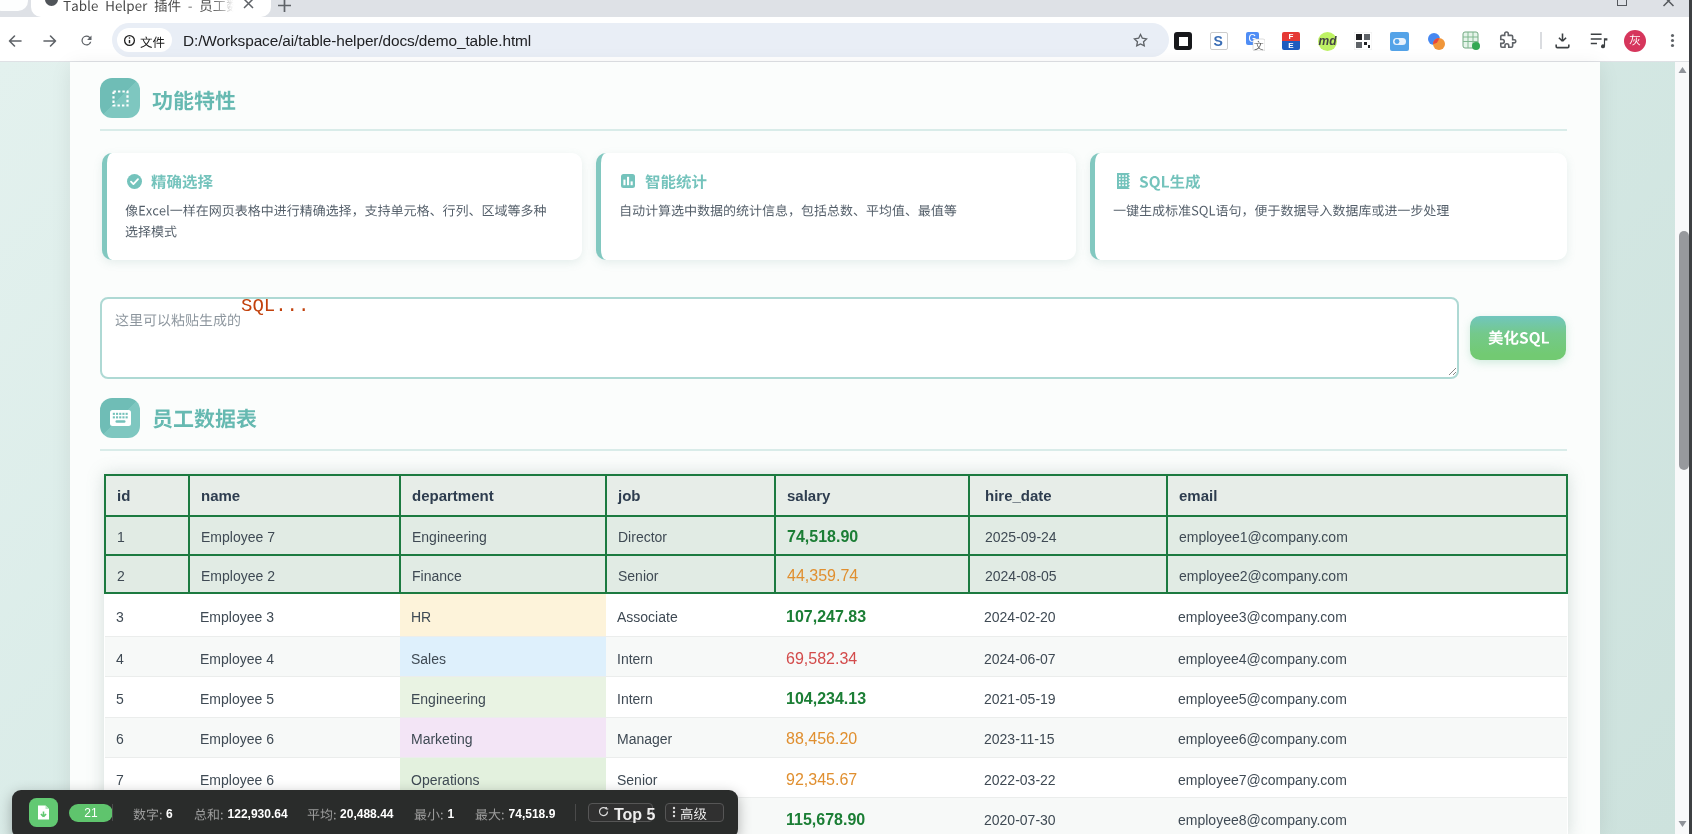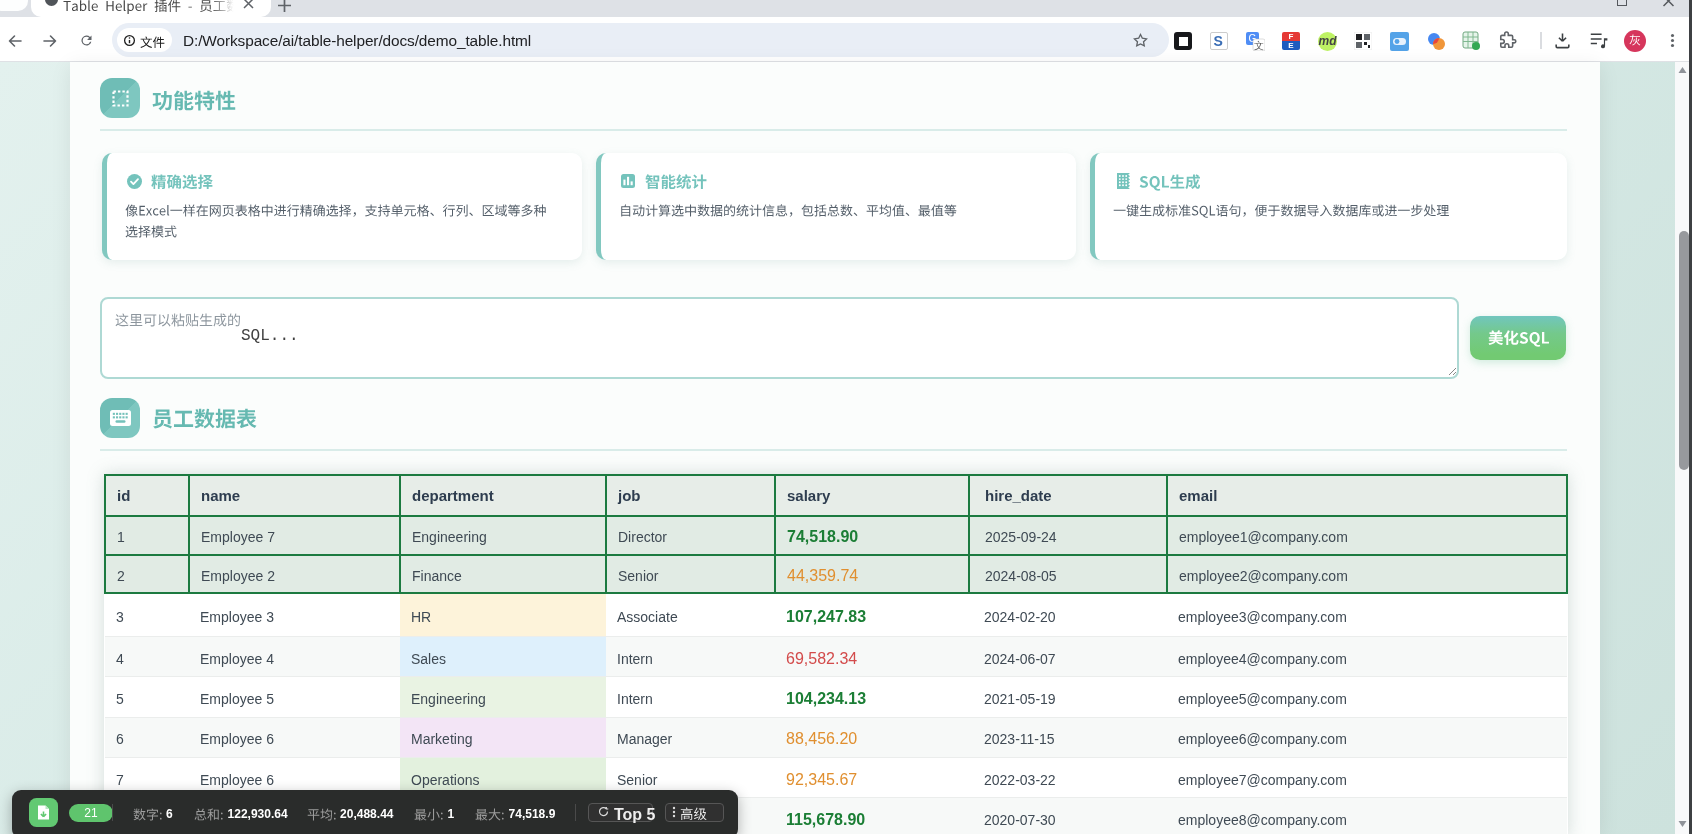--- a/index.html
+++ b/index.html
@@ -223,21 +223,21 @@
     <svg width="336.5" height="16.2" viewBox="0 0 336.5 16.2" style="display:block">
       <path transform="translate(0,11.4) scale(0.013000,-0.013000)" fill="#545f6a" d="M44 431V349H960V431ZM1051 346V278H1165V83C1165 36 1132 1 1115 -12C1128 -25 1148 -52 1156 -68C1170 -49 1194 -31 1350 78C1342 90 1332 116 1327 135L1229 69V278H1340V346H1229V482H1330V548H1092C1116 581 1138 618 1158 659H1334V728H1188C1201 760 1213 793 1222 826L1156 843C1129 742 1082 645 1026 580C1040 566 1062 534 1070 520L1089 544V482H1165V346ZM1578 761V706H1697V626H1553V568H1697V487H1578V431H1697V355H1575V296H1697V214H1550V155H1697V32H1757V155H1942V214H1757V296H1920V355H1757V431H1904V568H1965V626H1904V761H1757V837H1697V761ZM1757 568H1848V487H1757ZM1757 626V706H1848V626ZM1367 408C1367 413 1374 419 1382 425H1488C1480 344 1467 273 1449 212C1434 247 1420 287 1409 334L1358 313C1376 243 1398 185 1423 138C1390 60 1345 4 1289 -32C1302 -46 1318 -69 1327 -85C1383 -46 1428 6 1463 76C1552 -39 1673 -66 1811 -66H1942C1946 -48 1955 -18 1965 -1C1932 -2 1839 -2 1815 -2C1689 -2 1572 23 1490 139C1522 229 1543 342 1552 485L1515 490L1504 489H1441C1483 566 1525 665 1559 764L1517 792L1497 782H1353V712H1473C1444 626 1406 546 1392 522C1376 491 1353 464 1336 460C1346 447 1361 421 1367 408ZM2239 824C2201 681 2136 542 2054 453C2073 443 2106 421 2121 408C2159 453 2194 510 2226 573H2463V352H2165V280H2463V25H2055V-48H2949V25H2541V280H2865V352H2541V573H2901V646H2541V840H2463V646H2259C2281 697 2300 752 2315 807ZM3544 839C3544 782 3546 725 3549 670H3128V389C3128 259 3119 86 3036 -37C3054 -46 3086 -72 3099 -87C3191 45 3206 247 3206 388V395H3389C3385 223 3380 159 3367 144C3359 135 3350 133 3335 133C3318 133 3275 133 3229 138C3241 119 3249 89 3250 68C3299 65 3345 65 3371 67C3398 70 3415 77 3431 96C3452 123 3457 208 3462 433C3462 443 3463 465 3463 465H3206V597H3554C3566 435 3590 287 3628 172C3562 96 3485 34 3396 -13C3412 -28 3439 -59 3451 -75C3528 -29 3597 26 3658 92C3704 -11 3764 -73 3841 -73C3918 -73 3946 -23 3959 148C3939 155 3911 172 3894 189C3888 56 3876 4 3847 4C3796 4 3751 61 3714 159C3788 255 3847 369 3890 500L3815 519C3783 418 3740 327 3686 247C3660 344 3641 463 3630 597H3951V670H3626C3623 725 3622 781 3622 839ZM3671 790C3735 757 3812 706 3850 670L3897 722C3858 756 3779 805 3716 836ZM4466 764V693H4902V764ZM4779 325C4826 225 4873 95 4888 16L4957 41C4940 120 4892 247 4843 345ZM4491 342C4465 236 4420 129 4364 57C4381 49 4411 28 4425 18C4479 94 4529 211 4560 327ZM4422 525V454H4636V18C4636 5 4632 1 4617 0C4604 0 4557 -1 4505 1C4515 -22 4526 -54 4529 -76C4599 -76 4645 -74 4674 -62C4703 -49 4712 -26 4712 17V454H4956V525ZM4202 840V628H4049V558H4186C4153 434 4088 290 4024 215C4038 196 4058 165 4066 145C4116 209 4165 314 4202 422V-79H4277V444C4311 395 4351 333 4368 301L4412 360C4392 388 4306 498 4277 531V558H4408V628H4277V840ZM5048 765C5098 695 5157 598 5183 538L5253 575C5226 634 5165 727 5113 796ZM5048 2 5124 -33C5171 62 5226 191 5268 303L5202 339C5156 220 5093 84 5048 2ZM5435 395H5646V262H5435ZM5435 461V596H5646V461ZM5607 805C5635 761 5667 701 5681 661H5452C5476 710 5497 762 5515 814L5445 831C5395 677 5310 528 5211 433C5227 421 5255 394 5266 380C5301 416 5334 458 5365 506V-80H5435V-9H5954V59H5719V196H5912V262H5719V395H5913V461H5719V596H5934V661H5686L5750 693C5734 731 5702 789 5670 833ZM5435 196H5646V59H5435ZM6304 -13C6457 -13 6553 79 6553 195C6553 304 6487 354 6402 391L6298 436C6241 460 6176 487 6176 559C6176 624 6230 665 6313 665C6381 665 6435 639 6480 597L6528 656C6477 709 6400 746 6313 746C6180 746 6082 665 6082 552C6082 445 6163 393 6231 364L6336 318C6406 287 6459 263 6459 187C6459 116 6402 68 6305 68C6229 68 6155 104 6103 159L6048 95C6111 29 6200 -13 6304 -13ZM6967 64C6835 64 6749 182 6749 369C6749 552 6835 665 6967 665C7099 665 7185 552 7185 369C7185 182 7099 64 6967 64ZM7191 -184C7235 -184 7274 -177 7296 -167L7278 -96C7259 -102 7234 -107 7201 -107C7122 -107 7054 -74 7021 -9C7176 18 7280 158 7280 369C7280 604 7151 746 6967 746C6783 746 6654 604 6654 369C6654 154 6762 12 6922 -10C6963 -110 7056 -184 7191 -184ZM7439 0H7852V79H7531V733H7439ZM7979 767C8033 720 8098 653 8130 610L8181 664C8150 705 8081 768 8027 813ZM8272 624V559H8401C8390 510 8378 462 8367 422H8201V354H8839V422H8721C8729 486 8737 560 8741 623L8688 628L8676 624H8491L8515 737H8805V804H8236V737H8438L8415 624ZM8445 422 8477 559H8664C8661 517 8656 467 8650 422ZM8284 271V-80H8356V-41H8697V-77H8771V271ZM8356 25V204H8697V25ZM8067 -50C8082 -31 8108 -11 8275 105C8269 120 8259 149 8255 168L8135 89V527H7926V454H8065V91C8065 50 8044 27 8029 17C8042 1 8061 -32 8067 -50ZM9110 478V43H9183V115H9504V478ZM9183 410H9429V184H9183ZM9169 840C9116 671 9027 510 8918 410C8936 398 8969 371 8983 358C9049 427 9111 517 9163 620H9720C9706 206 9689 44 9653 8C9641 -5 9628 -8 9606 -7C9579 -7 9510 -7 9434 -1C9449 -23 9459 -56 9460 -79C9527 -83 9596 -85 9635 -81C9674 -77 9699 -68 9723 -37C9766 14 9782 181 9798 653C9798 664 9799 694 9799 694H9198C9216 735 9232 778 9246 821ZM10038 -107C10143 -70 10211 12 10211 120C10211 190 10181 235 10126 235C10085 235 10050 210 10050 163C10050 116 10084 92 10125 92L10142 94C10137 25 10093 -22 10016 -54ZM11236 631V251H11475C11466 199 11447 149 11407 105C11350 137 11305 177 11273 225L11208 202C11245 145 11293 97 11352 59C11305 27 11239 -1 11149 -21C11164 -36 11185 -65 11194 -83C11293 -55 11365 -20 11418 22C11524 -30 11655 -60 11806 -74C11815 -53 11834 -22 11851 -4C11704 5 11574 30 11471 73C11516 127 11538 188 11548 251H11793V631H11556V715H11828V783H11209V715H11482V631ZM11306 413H11482V364L11481 309H11306ZM11556 413H11720V309H11555L11556 363ZM11306 572H11482V470H11306ZM11556 572H11720V470H11556ZM11138 836C11089 685 11006 535 10916 437C10931 420 10953 381 10960 363C10988 395 11015 431 11041 471V-78H11113V593C11150 664 11183 740 11209 816ZM12005 769V694H12351V441H11936V366H12351V30C12351 9 12343 3 12321 3C12299 2 12222 1 12140 4C12152 -18 12166 -53 12171 -75C12274 -75 12340 -74 12377 -61C12415 -49 12430 -25 12430 30V366H12827V441H12430V694H12757V769ZM13324 821C13306 782 13274 723 13249 688L13298 664C13324 697 13358 747 13387 793ZM12969 793C12995 751 13022 696 13031 661L13088 686C13079 722 13052 776 13024 815ZM13291 260C13268 208 13236 164 13198 126C13160 145 13121 164 13084 180C13098 204 13114 231 13128 260ZM12991 153C13040 134 13095 109 13145 83C13081 37 13004 5 12922 -14C12935 -28 12951 -54 12958 -72C13050 -47 13135 -8 13207 50C13240 30 13270 11 13293 -6L13341 43C13318 59 13289 77 13256 95C13309 152 13351 222 13376 309L13335 326L13323 323H13159L13181 375L13114 387C13107 367 13097 345 13087 323H12951V260H13056C13035 220 13012 183 12991 153ZM13138 841V654H12931V592H13115C13067 527 12990 465 12920 435C12935 421 12952 395 12961 378C13022 411 13088 467 13138 526V404H13208V540C13256 505 13317 458 13342 435L13384 489C13360 506 13272 562 13223 592H13412V654H13208V841ZM13510 832C13485 656 13440 488 13362 383C13378 373 13407 349 13419 337C13445 374 13467 418 13487 467C13509 369 13538 278 13575 199C13519 104 13441 31 13332 -22C13346 -37 13367 -67 13374 -83C13476 -28 13553 41 13612 129C13662 44 13724 -24 13802 -71C13814 -52 13836 -26 13853 -12C13769 33 13703 106 13652 198C13705 301 13739 426 13761 576H13829V646H13544C13558 702 13570 761 13579 821ZM13690 576C13674 461 13650 361 13614 276C13576 366 13548 468 13529 576ZM14365 238V-81H14431V-40H14739V-77H14808V238H14615V362H14839V427H14615V537H14804V796H14276V494C14276 335 14267 117 14163 -37C14180 -45 14211 -67 14225 -79C14308 43 14336 213 14345 362H14544V238ZM14349 731H14732V603H14349ZM14349 537H14544V427H14348L14349 494ZM14431 22V174H14739V22ZM14048 839V638H13923V568H14048V349C13996 333 13948 319 13910 309L13930 235L14048 273V14C14048 0 14043 -4 14031 -4C14019 -5 13980 -5 13937 -4C13946 -24 13956 -55 13958 -73C14021 -74 14060 -71 14084 -59C14109 -48 14118 -27 14118 14V296L14233 334L14222 403L14118 370V568H14231V638H14118V839ZM15092 182C15155 130 15226 53 15255 1L15311 51C15280 100 15212 170 15151 221H15529V11C15529 -4 15523 -9 15503 -10C15484 -10 15412 -11 15338 -9C15349 -28 15361 -56 15365 -76C15461 -76 15522 -76 15558 -65C15594 -55 15606 -35 15606 9V221H15825V291H15606V369H15529V291H14943V221H15137ZM15016 770V508C15016 414 15066 394 15231 394C15268 394 15590 394 15630 394C15756 394 15789 418 15802 521C15779 524 15749 533 15729 544C15721 470 15707 456 15625 456C15555 456 15278 456 15225 456C15114 456 15094 467 15094 509V562H15707V800H15016ZM15094 734H15633V629H15094ZM16176 755C16242 709 16293 653 16337 591C16272 306 16147 103 15922 -13C15942 -27 15977 -58 15991 -73C16194 45 16322 229 16398 491C16508 289 16579 58 16808 -70C16812 -46 16832 -6 16845 15C16512 214 16542 590 16222 819ZM17324 821C17306 782 17274 723 17249 688L17298 664C17324 697 17358 747 17387 793ZM16969 793C16995 751 17022 696 17031 661L17088 686C17079 722 17052 776 17024 815ZM17291 260C17268 208 17236 164 17198 126C17160 145 17121 164 17084 180C17098 204 17114 231 17128 260ZM16991 153C17040 134 17095 109 17145 83C17081 37 17004 5 16922 -14C16935 -28 16951 -54 16958 -72C17050 -47 17135 -8 17207 50C17240 30 17270 11 17293 -6L17341 43C17318 59 17289 77 17256 95C17309 152 17351 222 17376 309L17335 326L17323 323H17159L17181 375L17114 387C17107 367 17097 345 17087 323H16951V260H17056C17035 220 17012 183 16991 153ZM17138 841V654H16931V592H17115C17067 527 16990 465 16920 435C16935 421 16952 395 16961 378C17022 411 17088 467 17138 526V404H17208V540C17256 505 17317 458 17342 435L17384 489C17360 506 17272 562 17223 592H17412V654H17208V841ZM17510 832C17485 656 17440 488 17362 383C17378 373 17407 349 17419 337C17445 374 17467 418 17487 467C17509 369 17538 278 17575 199C17519 104 17441 31 17332 -22C17346 -37 17367 -67 17374 -83C17476 -28 17553 41 17612 129C17662 44 17724 -24 17802 -71C17814 -52 17836 -26 17853 -12C17769 33 17703 106 17652 198C17705 301 17739 426 17761 576H17829V646H17544C17558 702 17570 761 17579 821ZM17690 576C17674 461 17650 361 17614 276C17576 366 17548 468 17529 576ZM18365 238V-81H18431V-40H18739V-77H18808V238H18615V362H18839V427H18615V537H18804V796H18276V494C18276 335 18267 117 18163 -37C18180 -45 18211 -67 18225 -79C18308 43 18336 213 18345 362H18544V238ZM18349 731H18732V603H18349ZM18349 537H18544V427H18348L18349 494ZM18431 22V174H18739V22ZM18048 839V638H17923V568H18048V349C17996 333 17948 319 17910 309L17930 235L18048 273V14C18048 0 18043 -4 18031 -4C18019 -5 17980 -5 17937 -4C17946 -24 17956 -55 17958 -73C18021 -74 18060 -71 18084 -59C18109 -48 18118 -27 18118 14V296L18233 334L18222 403L18118 370V568H18231V638H18118V839ZM19206 245C19215 253 19249 259 19300 259H19474V144H19113V74H19474V-79H19548V74H19835V144H19548V259H19769V327H19548V432H19474V327H19284C19315 373 19346 426 19374 481H19793V549H19408L19440 621L19363 648C19352 615 19339 581 19325 549H19141V481H19293C19268 431 19246 393 19235 377C19215 344 19198 322 19180 318C19189 298 19202 260 19206 245ZM19350 821C19367 797 19384 766 19396 739H19002V450C19002 305 18995 101 18912 -42C18930 -50 18963 -71 18976 -85C19063 67 19076 295 19076 450V668H19833V739H19481C19469 770 19446 809 19423 840ZM20573 791C20634 761 20708 715 20744 681L20790 733C20753 767 20678 811 20617 837ZM19943 66 19958 -11C20074 14 20238 50 20392 84L20386 155C20223 121 20052 86 19943 66ZM20076 452H20280V278H20076ZM20006 518V213H20353V518ZM19949 680V606H20442C20454 443 20477 293 20513 175C20446 94 20365 28 20272 -22C20289 -36 20318 -65 20330 -80C20409 -33 20480 25 20542 94C20587 -15 20647 -81 20724 -81C20801 -81 20829 -31 20843 141C20822 149 20794 166 20777 184C20771 50 20759 -3 20731 -3C20681 -3 20636 59 20600 164C20674 263 20734 381 20778 516L20703 534C20671 430 20627 337 20573 255C20548 353 20530 473 20521 606H20817V680H20516C20514 731 20513 784 20513 838H20433C20433 785 20435 732 20438 680ZM20962 778C21017 728 21084 655 21115 609L21173 657C21140 701 21071 770 21016 819ZM21601 819V658H21436V819H21362V658H21220V586H21362V469L21360 407H21214V335H21352C21337 259 21304 185 21229 128C21245 117 21273 89 21283 74C21372 142 21411 239 21426 335H21601V80H21676V335H21825V407H21676V586H21805V658H21676V819ZM21436 586H21601V407H21434L21436 468ZM21143 478H20931V408H21069V121C21024 104 20972 60 20919 2L20969 -66C21021 2 21070 61 21104 61C21126 61 21158 28 21200 2C21269 -42 21353 -53 21477 -53C21572 -53 21752 -47 21823 -43C21824 -21 21836 15 21845 35C21748 24 21597 16 21479 16C21366 16 21282 23 21216 64C21183 85 21162 104 21143 115ZM21925 431V349H22841V431ZM23172 420C23125 338 23045 257 22970 204C22987 191 23014 162 23026 147C23103 209 23189 303 23244 396ZM23091 762V535H22941V463H23346V146H23418C23292 71 23130 24 22932 -3C22948 -23 22964 -53 22971 -75C23354 -16 23609 118 23740 378L23669 411C23614 301 23533 215 23425 150V463H23818V535H23432V663H23727V733H23432V840H23353V535H23167V762ZM24307 612C24288 471 24253 356 24205 262C24164 330 24131 417 24106 528C24115 555 24124 583 24133 612ZM24101 836C24074 640 24012 451 23933 347C23953 337 23980 317 23994 305C24020 340 24044 382 24066 430C24093 334 24126 256 24165 194C24099 95 24015 25 23915 -23C23934 -34 23964 -64 23977 -81C24069 -34 24148 34 24213 127C24335 -17 24496 -49 24668 -49H24815C24820 -27 24833 10 24846 29C24807 28 24703 28 24672 28C24518 28 24367 56 24254 192C24322 314 24369 470 24391 670L24342 684L24327 681H24151C24162 725 24172 771 24180 817ZM24496 838V102H24576V520C24644 441 24717 347 24752 285L24818 326C24773 398 24678 511 24602 594L24576 579V838ZM25357 540H25510V411H25357ZM25575 540H25728V411H25575ZM25357 728H25510V601H25357ZM25575 728H25728V601H25575ZM25199 22V-47H25848V22H25581V160H25814V228H25581V346H25800V794H25288V346H25504V228H25276V160H25504V22ZM24916 100 24935 24C25023 53 25138 92 25246 128L25233 201L25123 164V413H25224V483H25123V702H25239V772H24927V702H25051V483H24937V413H25051V141C25000 125 24954 111 24916 100Z"></path>
     </svg>
   </div>
 <div class="abs" style="left:100px;top:297px;width:1359px;height:82px;background:#fff;border:2px solid #aed9d4;border-radius:8px"></div>
 <div class="abs" style="left:115px;top:312.7px;">
     <svg width="126.0" height="17.5" viewBox="0 0 126.0 17.5" style="display:block">
       <path transform="translate(0,12.3) scale(0.014000,-0.014000)" fill="#8d969e" d="M61 757C114 710 175 643 203 598L265 642C236 687 173 752 119 796ZM251 463H49V393H179V102C135 86 85 48 36 1L89 -72C137 -15 186 37 220 37C242 37 273 10 315 -13C384 -50 469 -60 588 -60C689 -60 860 -54 939 -49C940 -25 953 13 962 35C861 23 703 16 590 16C482 16 393 22 330 57C294 76 272 93 251 103ZM326 512C405 458 492 393 576 328C501 252 407 196 290 155C304 139 327 106 335 89C455 137 554 200 633 283C720 213 798 145 850 92L908 148C852 201 770 269 680 338C739 414 785 505 818 613H945V684H620L670 702C657 741 624 801 595 846L523 823C550 780 579 723 592 684H295V613H739C711 523 672 447 622 382C539 444 454 506 378 557ZM1229 544H1468V416H1229ZM1540 544H1783V416H1540ZM1229 732H1468V607H1229ZM1540 732H1783V607H1540ZM1122 233V163H1463V19H1054V-51H1948V19H1544V163H1894V233H1544V349H1861V800H1154V349H1463V233ZM2056 769V694H2747V29C2747 8 2740 2 2718 0C2694 0 2612 -1 2532 3C2544 -19 2558 -56 2563 -78C2662 -78 2732 -78 2772 -65C2811 -52 2825 -26 2825 28V694H2948V769ZM2231 475H2494V245H2231ZM2158 547V93H2231V173H2568V547ZM3374 712C3432 640 3497 538 3525 473L3592 513C3562 577 3497 674 3438 747ZM3761 801C3739 356 3668 107 3346 -21C3364 -36 3393 -70 3403 -86C3539 -24 3632 56 3697 163C3777 83 3860 -13 3900 -77L3966 -28C3918 43 3819 148 3733 230C3799 373 3827 558 3841 798ZM3141 20C3166 43 3203 65 3493 204C3487 220 3477 253 3473 274L3240 165V763H3160V173C3160 127 3121 95 3100 82C3112 68 3134 38 3141 20ZM4055 754C4083 687 4108 599 4114 541L4175 557C4167 616 4142 702 4112 770ZM4397 779C4382 712 4352 613 4326 554L4379 538C4407 594 4441 686 4469 761ZM4461 360V-80H4534V-33H4854V-76H4929V360H4706V566H4960V639H4706V840H4629V360ZM4534 38V289H4854V38ZM4046 496V425H4209C4168 314 4095 188 4027 118C4040 99 4059 68 4067 46C4122 108 4179 209 4223 312V-79H4295V297C4335 249 4387 183 4406 151L4450 211C4428 238 4329 340 4295 370V425H4459V496H4295V840H4223V496ZM5223 652V373C5223 246 5211 68 5037 -32C5052 -44 5073 -67 5082 -81C5268 35 5289 226 5289 373V652ZM5268 127C5308 71 5355 -6 5375 -53L5433 -14C5410 31 5361 105 5322 160ZM5086 785V177H5148V717H5364V179H5430V785ZM5484 360V-80H5551V-32H5859V-76H5928V360H5715V569H5960V640H5715V840H5645V360ZM5551 38V290H5859V38ZM6239 824C6201 681 6136 542 6054 453C6073 443 6106 421 6121 408C6159 453 6194 510 6226 573H6463V352H6165V280H6463V25H6055V-48H6949V25H6541V280H6865V352H6541V573H6901V646H6541V840H6463V646H6259C6281 697 6300 752 6315 807ZM7544 839C7544 782 7546 725 7549 670H7128V389C7128 259 7119 86 7036 -37C7054 -46 7086 -72 7099 -87C7191 45 7206 247 7206 388V395H7389C7385 223 7380 159 7367 144C7359 135 7350 133 7335 133C7318 133 7275 133 7229 138C7241 119 7249 89 7250 68C7299 65 7345 65 7371 67C7398 70 7415 77 7431 96C7452 123 7457 208 7462 433C7462 443 7463 465 7463 465H7206V597H7554C7566 435 7590 287 7628 172C7562 96 7485 34 7396 -13C7412 -28 7439 -59 7451 -75C7528 -29 7597 26 7658 92C7704 -11 7764 -73 7841 -73C7918 -73 7946 -23 7959 148C7939 155 7911 172 7894 189C7888 56 7876 4 7847 4C7796 4 7751 61 7714 159C7788 255 7847 369 7890 500L7815 519C7783 418 7740 327 7686 247C7660 344 7641 463 7630 597H7951V670H7626C7623 725 7622 781 7622 839ZM7671 790C7735 757 7812 706 7850 670L7897 722C7858 756 7779 805 7716 836ZM8552 423C8607 350 8675 250 8705 189L8769 229C8736 288 8667 385 8610 456ZM8240 842C8232 794 8215 728 8199 679H8087V-54H8156V25H8435V679H8268C8285 722 8304 778 8321 828ZM8156 612H8366V401H8156ZM8156 93V335H8366V93ZM8598 844C8566 706 8512 568 8443 479C8461 469 8492 448 8506 436C8540 484 8572 545 8600 613H8856C8844 212 8828 58 8796 24C8784 10 8773 7 8753 7C8730 7 8670 8 8604 13C8618 -6 8627 -38 8629 -59C8685 -62 8744 -64 8778 -61C8814 -57 8836 -49 8859 -19C8899 30 8913 185 8928 644C8929 654 8929 682 8929 682H8627C8643 729 8658 779 8670 828Z"></path>
     </svg>
   </div>
-<div class="abs" style="left:241px;top:327px;font-family:'Liberation Mono',monospace;font-size:16px;color:#404040">SQL...</div>
+<div class="abs" style="left:241px;top:295px;font-family:'Liberation Mono',monospace;font-size:19px;color:#c2410c">SQL...</div>
 <svg class="abs" style="left:1448px;top:367px" width="9" height="9">
     <path d="M8 1 L1 8 M8 5 L5 8" stroke="#888" stroke-width="1"></path>
   </svg>
 <div class="abs" style="left:1470px;top:316px;width:96px;height:44px;border-radius:10px;background:linear-gradient(180deg,#71c6be 0%,#74c98b 40%,#72ca72 88%);box-shadow:0 3px 8px rgba(120,200,160,0.3)"></div>
 <div class="abs" style="left:1487.7px;top:330.4px">
     <svg width="61.6" height="19.4" viewBox="0 0 61.6 19.4" style="display:block">
       <path transform="translate(0,13.6) scale(0.015500,-0.015500)" fill="#ffffff" d="M661 857C644 817 615 764 589 726H368L398 739C385 773 354 822 323 857L216 815C237 789 258 755 272 726H93V621H436V570H139V469H436V416H50V312H420L412 260H80V153H368C320 88 225 46 29 20C52 -6 80 -56 89 -88C337 -47 448 25 501 132C581 3 703 -63 905 -90C920 -56 951 -5 977 22C809 35 693 75 622 153H938V260H539L547 312H960V416H560V469H868V570H560V621H907V726H723C745 755 768 789 790 824ZM1284 854C1228 709 1130 567 1029 478C1052 450 1091 385 1106 356C1131 380 1156 408 1181 438V-89H1308V241C1336 217 1370 181 1387 158C1424 176 1462 197 1501 220V118C1501 -28 1536 -72 1659 -72C1683 -72 1781 -72 1806 -72C1927 -72 1958 1 1972 196C1937 205 1883 230 1853 253C1846 88 1838 48 1794 48C1774 48 1697 48 1677 48C1637 48 1631 57 1631 116V308C1751 399 1867 512 1960 641L1845 720C1786 628 1711 545 1631 472V835H1501V368C1436 322 1371 284 1308 254V621C1345 684 1379 750 1406 814ZM2312 -14C2483 -14 2584 89 2584 210C2584 317 2525 375 2435 412L2338 451C2275 477 2223 496 2223 549C2223 598 2263 627 2328 627C2390 627 2439 604 2486 566L2561 658C2501 719 2415 754 2328 754C2179 754 2072 660 2072 540C2072 432 2148 372 2223 342L2321 299C2387 271 2433 254 2433 199C2433 147 2392 114 2315 114C2250 114 2179 147 2127 196L2042 94C2114 24 2213 -14 2312 -14ZM3009 107C2899 107 2830 207 2830 374C2830 532 2899 627 3009 627C3119 627 3189 532 3189 374C3189 207 3119 107 3009 107ZM3248 -201C3302 -201 3347 -192 3373 -179L3346 -70C3325 -77 3297 -83 3265 -83C3198 -83 3131 -59 3097 -3C3244 35 3340 171 3340 374C3340 614 3205 754 3009 754C2813 754 2678 614 2678 374C2678 162 2783 23 2941 -8C2991 -120 3097 -201 3248 -201ZM3485 0H3934V124H3633V741H3485Z"></path>
     </svg>
   </div>
 <style>

